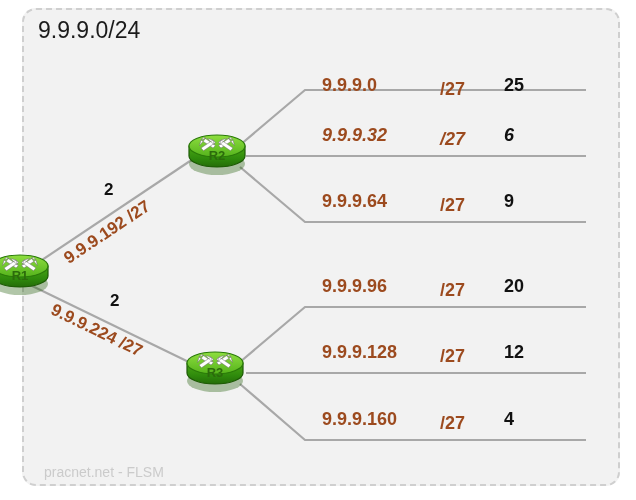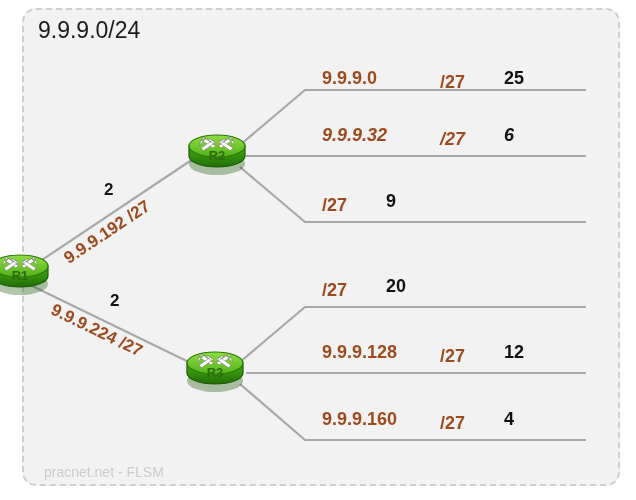--- a/index.html
+++ b/index.html
@@ -179,36 +179,38 @@
       <text class="rtr-label" x="215" y="377" text-anchor="middle">R3</text>
     </g>
   </svg>
 
   <div class="link-metric" style="left:104px; top:180px;">2</div>
   <div class="link-net" style="left:66px; top:250px; transform: rotate(-33.8deg);">9.9.9.192 /27</div>
 
   <div class="link-metric" style="left:110px; top:291px;">2</div>
   <div class="link-net" style="left:52px; top:299px; transform: rotate(25.9deg);">9.9.9.224 /27</div>
 
-  <div class="subnet-row" style="top:65px;">
+  <div class="subnet-row" style="top:72px;">
     <span class="net">9.9.9.0</span>
     <span class="mask">/27</span>
     <span class="hosts">25</span>
   </div>
   <div class="subnet-row" style="top:122px;font-style:italic;">
     <span class="net">9.9.9.32</span>
     <span class="mask">/27</span>
     <span class="hosts">6</span>
   </div>
   <div class="subnet-row" style="top:188px;">
+    <span class="net">9.9.9.64</span>
     <span class="mask">/27</span>
     <span class="hosts">9</span>
   </div>
 
   <div class="subnet-row" style="top:273px;">
+    <span class="net">9.9.9.96</span>
     <span class="mask">/27</span>
     <span class="hosts">20</span>
   </div>
   <div class="subnet-row" style="top:339px;">
     <span class="net">9.9.9.128</span>
     <span class="mask">/27</span>
     <span class="hosts">12</span>
   </div>
   <div class="subnet-row" style="top:406px;">
     <span class="net">9.9.9.160</span>

